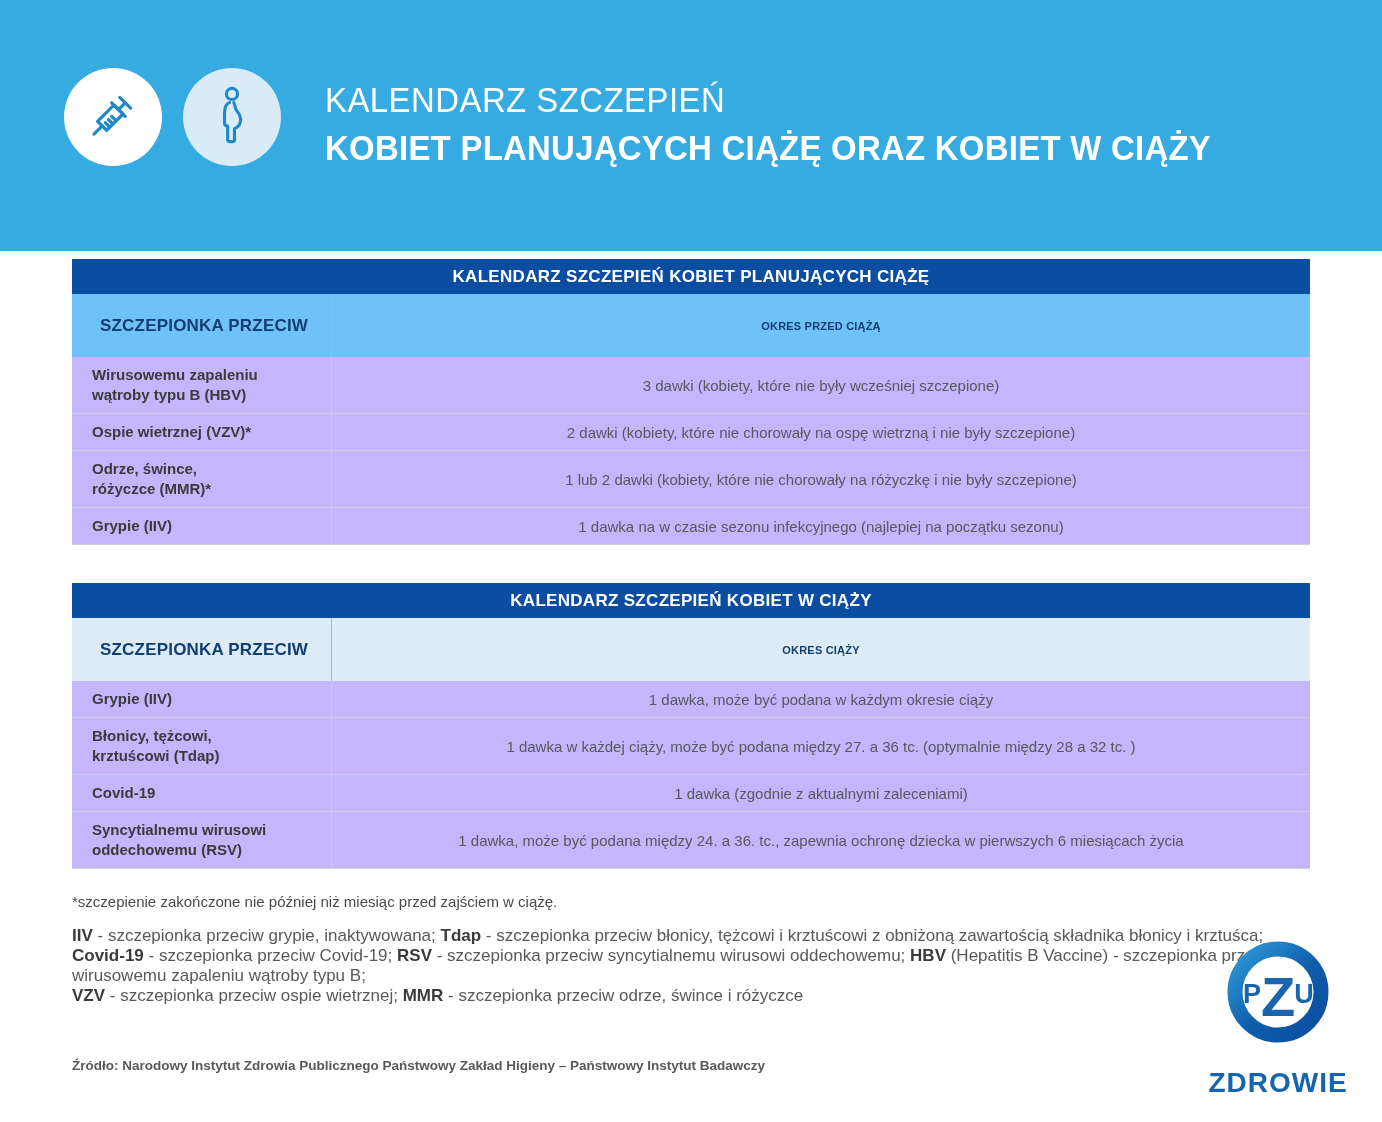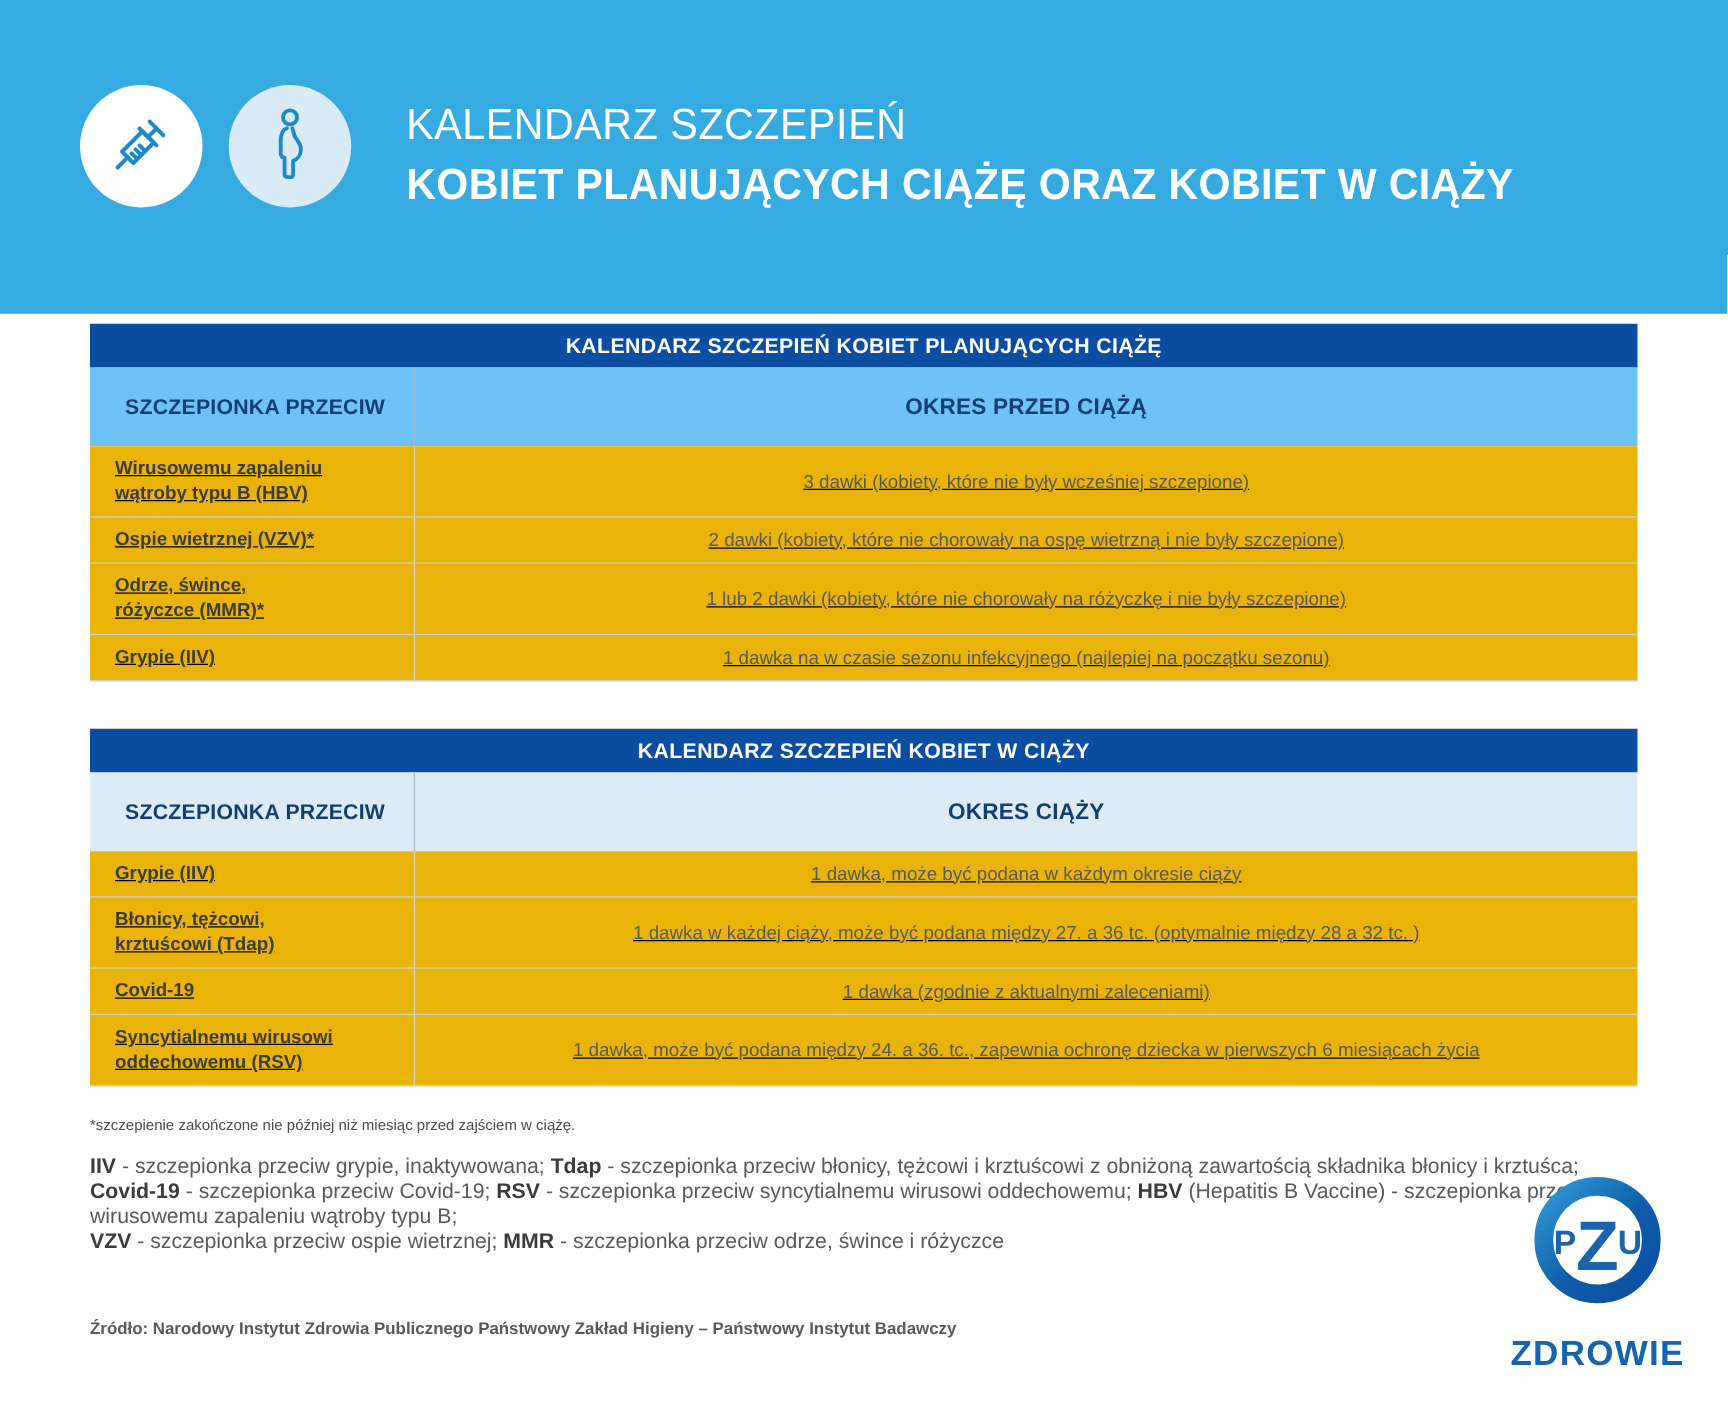--- a/index.html
+++ b/index.html
@@ -29,29 +29,29 @@
   .content{position:absolute;left:72px;top:259px;width:1238px;}
   .tbl{width:100%;}
   .tbl + .tbl{margin-top:38px;}
   .tbl-title{height:35px;background:var(--navy);color:#ffffff;font-weight:700;font-size:17px;
     letter-spacing:.3px;display:flex;align-items:center;justify-content:center;}
   .tbl-head{display:grid;grid-template-columns:260px 1fr;height:63px;}
   .tbl-head.t1{background:var(--t1-head);}
   .tbl-head.t2{background:var(--t2-head);}
   .tbl-head .c1{display:flex;align-items:center;padding-left:28px;font-weight:700;font-size:17px;
     color:var(--navy-text);border-right:1px solid #A9BAC5;letter-spacing:.2px;}
-  .tbl-head .c2{display:flex;align-items:center;justify-content:center;font-weight:700;font-size:18px;
+  .tbl-head .c2{display:flex;align-items:center;justify-content:center;font-weight:700;font-size:11px;
     color:var(--navy-text);letter-spacing:.2px;}
-  .tbl-row{display:grid;grid-template-columns:260px 1fr;border-bottom:1px solid var(--line);background:#eab308;text-decoration:underline;}
+  .tbl-row{display:grid;grid-template-columns:260px 1fr;border-bottom:1px solid var(--line);background:#c4b5fd;}
   .cell-vaccine{padding:8px 10px 8px 20px;font-weight:700;font-size:15px;color:var(--label);
     white-space:pre-line;line-height:20px;border-right:1px solid var(--line);display:flex;align-items:center;}
   .cell-schedule{display:flex;align-items:center;justify-content:center;font-size:15px;color:var(--celltext);
     padding:8px 14px;text-align:center;line-height:19px;}
 
-  .footnote-ast{margin-top:24px;font-size:12px;color:#4A4A49;}
+  .footnote-ast{margin-top:24px;font-size:15px;color:#4A4A49;}
   .footnote-defs{margin-top:16px;font-size:17px;color:var(--celltext);line-height:20px;}
   .footnote-defs b{color:var(--label);}
   .source{margin-top:52px;font-size:13.5px;color:var(--celltext);font-weight:bold;}
 
   .logo{position:absolute;right:33px;top:940px;width:142px;text-align:center;}
 </style>
 </head>
 <body style="--banner-blue: #36ABE2; --navy: #0B4DA1; --navy-text: #123E73; --t1-head: #6FC2F8; --t2-head: #DCEBF5; --logo-blue: #1A64AD;">
 
 <header class="banner">

